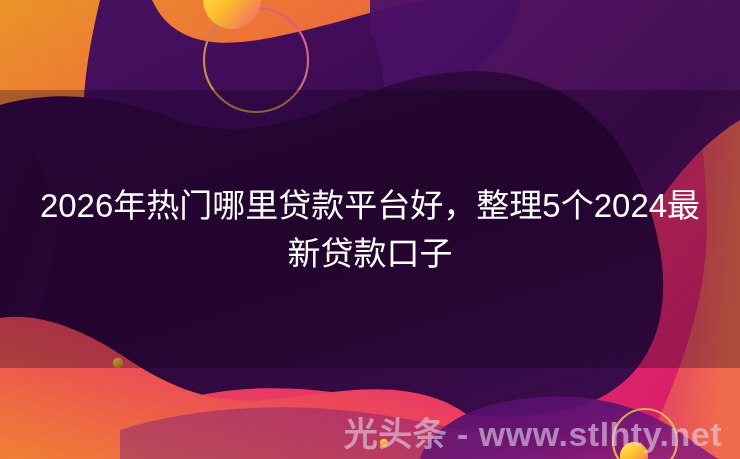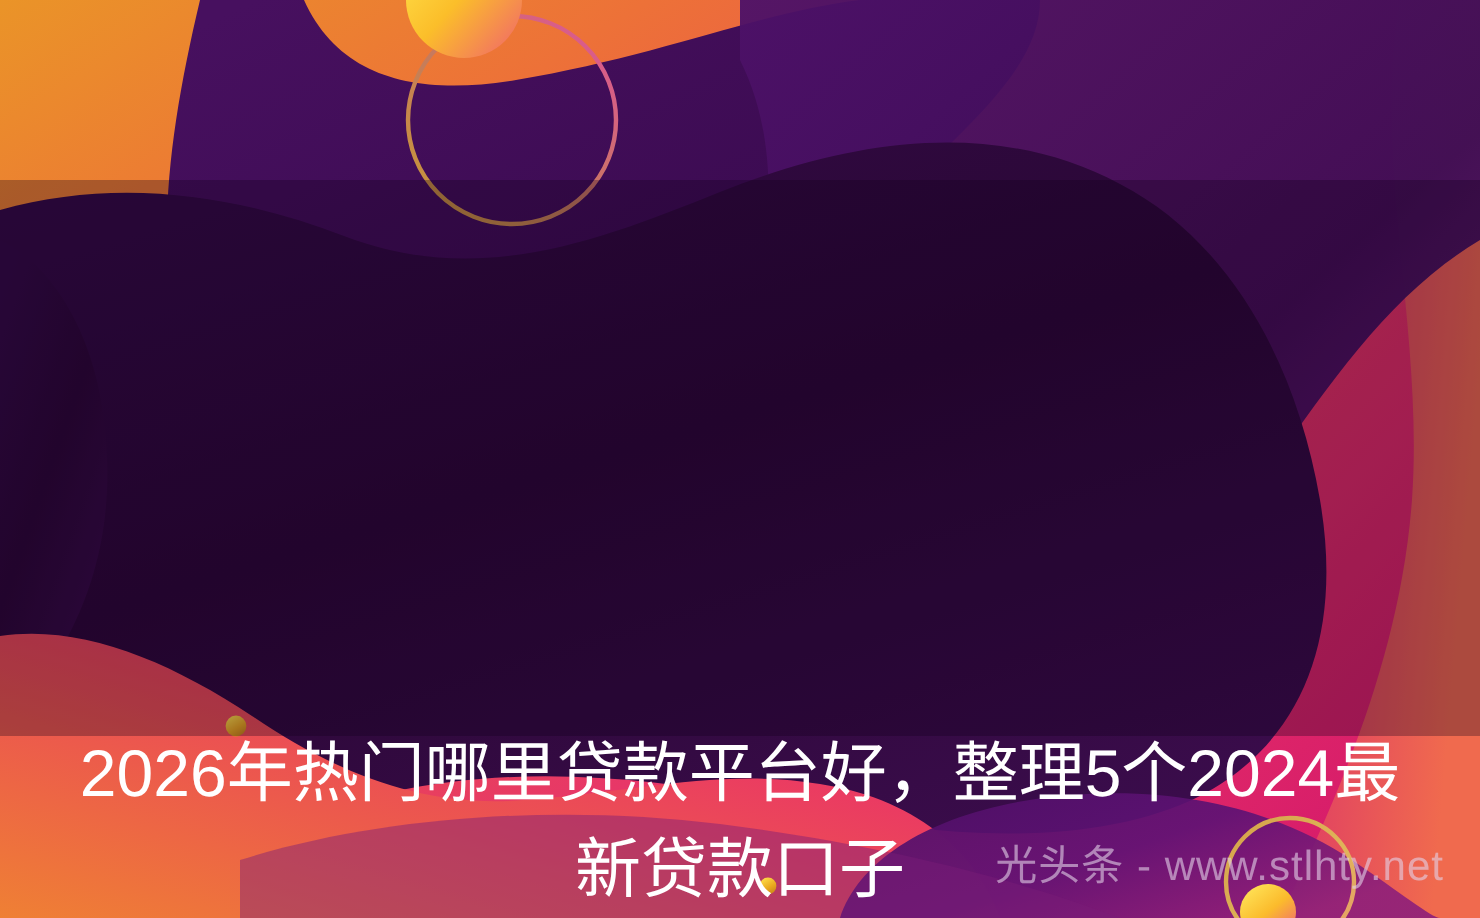--- a/index.html
+++ b/index.html
@@ -33,21 +33,21 @@
   
   #title-block {
     position: absolute;
     left: 0;
     top: 0;
     width: 740px;
     height: 459px;
     display: flex;
     flex-direction: column;
     align-items: center;
-    justify-content: flex-end;
+    justify-content: center;
     z-index: 40;
     pointer-events: none;
   }
   #title-text {
     width: 690px;
     text-align: center;
     color: #ffffff;
     font-size: 33px;
     line-height: 48px;
     font-weight: 400;
@@ -57,26 +57,27 @@
     word-break: break-word;
   }
 
   
   #watermark {
     position: absolute;
     right: 18px;
     bottom: 8px;
     z-index: 60;
     color: rgba(226, 210, 232, 0.60);
-    font-size: 21px;
+    font-size: 34px;
     line-height: 34px;
     letter-spacing: 0.5px;
     font-family: "Liberation Sans", "DejaVu Sans", sans-serif;
     white-space: nowrap;
     pointer-events: none;
+    font-weight: bold;
   }
 
   
   .band {
     position: absolute;
     left: 0;
     width: 740px;
     z-index: 30;
     pointer-events: none;
   }

